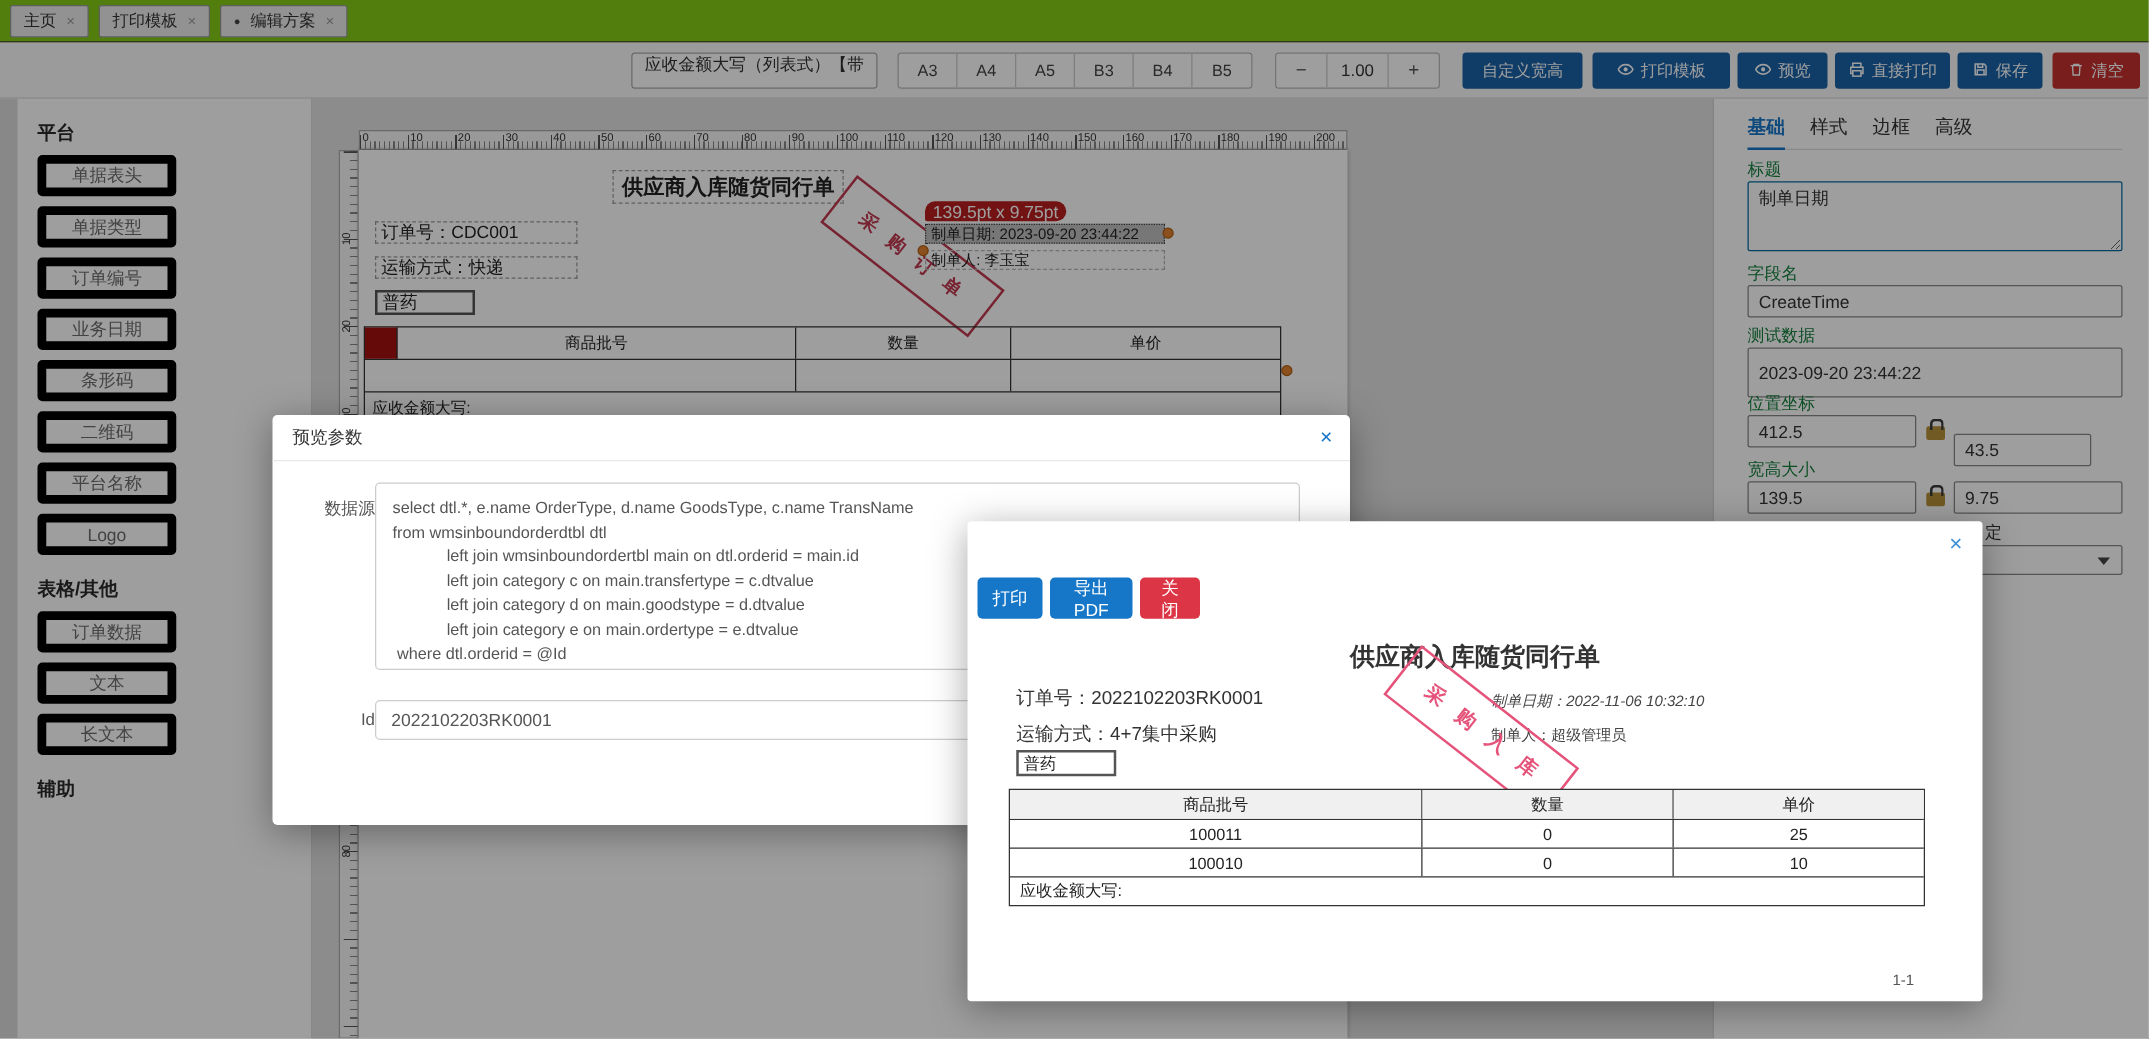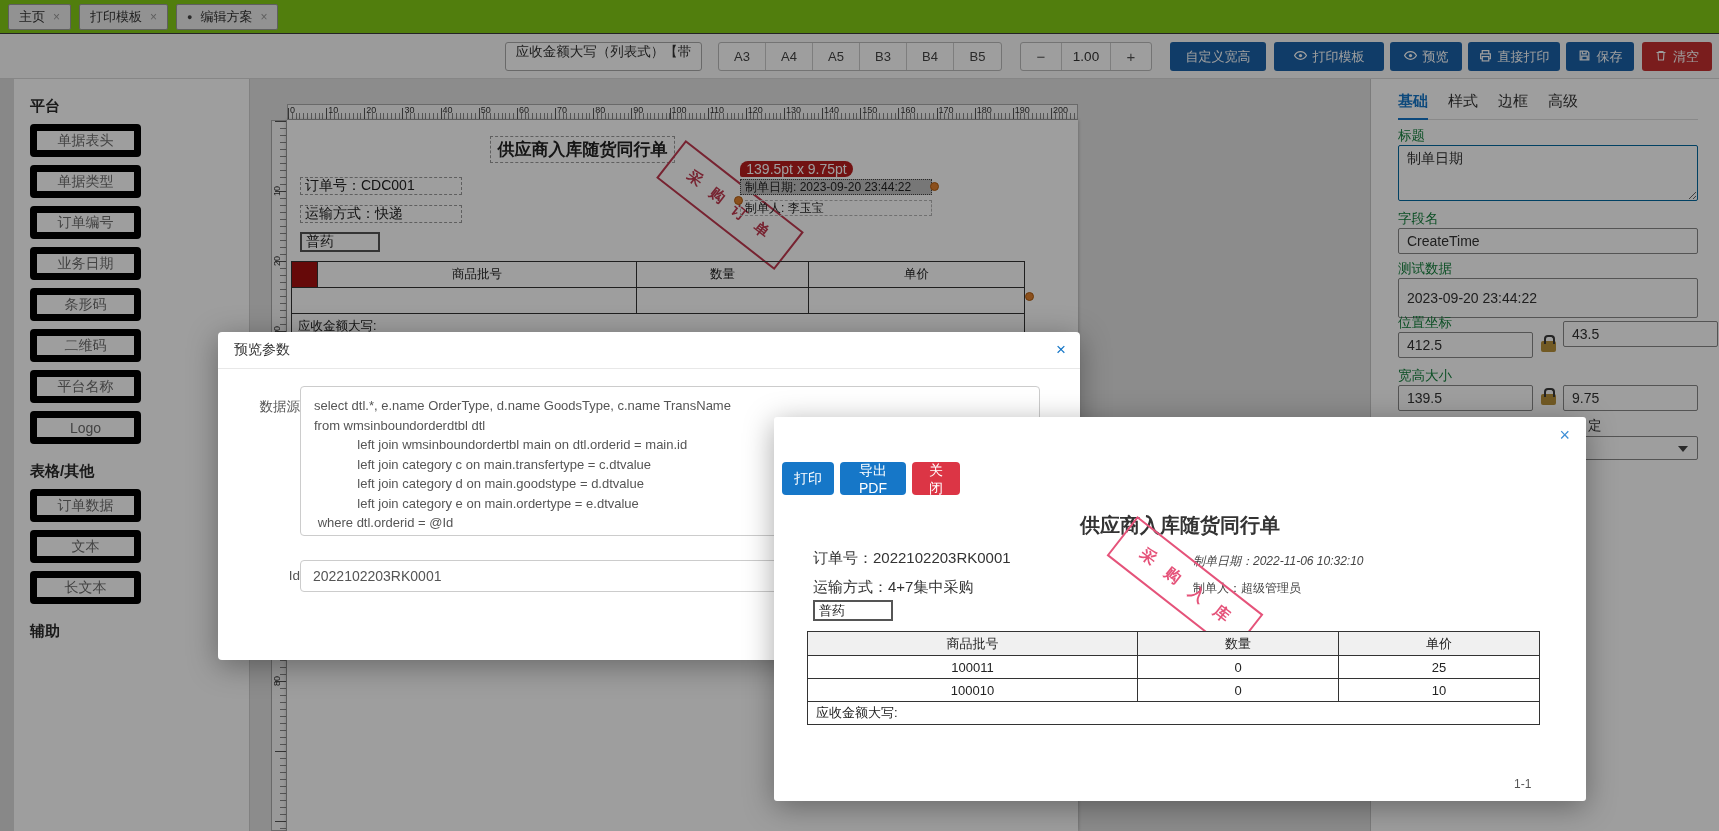--- a/index.html
+++ b/index.html
@@ -286,21 +286,21 @@
     </div>
     <div class="plabel" style="top:48px;">标题</div>
     <textarea class="ptext" style="">制单日期</textarea>
     <div class="plabel" style="top:131px;">字段名</div>
     <div class="pinput" style="left:27px;top:149px;width:300px;height:26px;">CreateTime</div>
     <div class="plabel" style="top:181px;">测试数据</div>
     <div class="pinput" style="left:27px;top:199px;width:300px;height:40px;">2023-09-20 23:44:22</div>
     <div class="plabel" style="top:235px;">位置坐标</div>
     <div class="pinput" style="left:27px;top:253px;width:135px;height:26px;">412.5</div>
     <div class="lock" style="left:170px;top:262px;"></div>
-    <div class="pinput" style="left:192px;top:242px;width:155px;height:26px;">43.5</div>
+    <div class="pinput" style="left:192px;top:268px;width:110px;height:26px;">43.5</div>
     <div class="plabel" style="top:288px;">宽高大小</div>
     <div class="pinput" style="left:27px;top:306px;width:135px;height:26px;">139.5</div>
     <div class="lock" style="left:170px;top:315px;"></div>
     <div class="pinput" style="left:192px;top:306px;width:135px;height:26px;">9.75</div>
     <div class="partial">定</div>
     <div class="psel"></div>
   </div>
 
   <div class="overlay"></div>
 

